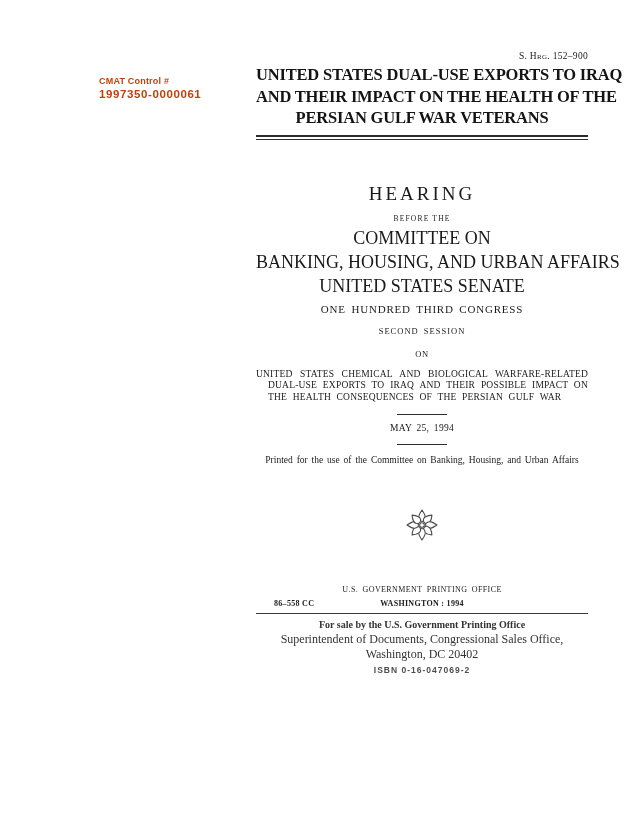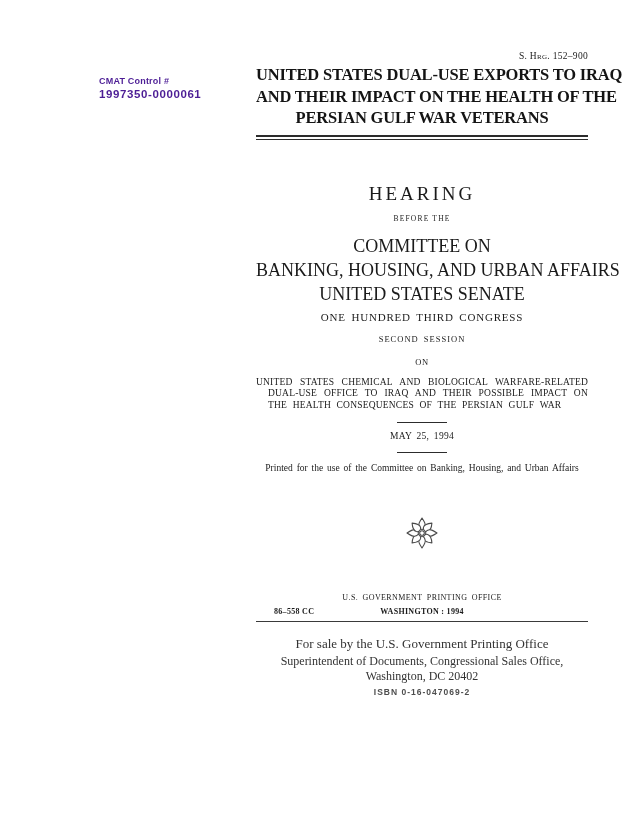--- a/index.html
+++ b/index.html
@@ -11,21 +11,21 @@
     position:relative;
     overflow:hidden;
     -webkit-font-smoothing:antialiased;
   }
   .sheet{position:absolute;inset:0;background:#fff;}
 
   
   .stamp{
     position:absolute;left:99px;top:76px;
     font-family:"Liberation Sans","DejaVu Sans",sans-serif;
-    color:#4c1d95;text-align:left;
+    color:#c2410c;text-align:left;
   }
   .stamp-line1{font-size:9px;font-weight:bold;letter-spacing:.2px;}
   .stamp-line2{font-size:11.5px;font-weight:bold;letter-spacing:.6px;margin-top:2px;}
 
   
   .col{
     position:absolute;left:256px;top:51px;width:332px;
     text-align:center;
   }
   .hrg{
@@ -36,39 +36,39 @@
     margin-top:3px;font-weight:bold;font-size:16.5px;line-height:21.5px;
     letter-spacing:-0.2px;color:#141414;
   }
   .title div{white-space:nowrap;}
   .dbl-rule{
     margin-top:6px;height:2px;
     border-top:2.5px solid #2c2c2c;border-bottom:1px solid #2c2c2c;
   }
   .hearing{margin-top:43px;font-size:19px;letter-spacing:3px;color:#1a1a1a;}
   .before{margin-top:9px;font-size:7.5px;letter-spacing:1.2px;color:#222;}
-  .committee{margin-top:11px;font-size:18px;line-height:24px;color:#1a1a1a;}
+  .committee{margin-top:3px;font-size:18px;line-height:24px;color:#1a1a1a;}
   .committee div{white-space:nowrap;}
   .congress{margin-top:5px;font-size:11px;letter-spacing:.8px;word-spacing:2px;}
   .session{margin-top:11px;font-size:8.5px;letter-spacing:1px;word-spacing:2px;}
   .on-word{margin-top:13px;font-size:8.5px;letter-spacing:.5px;}
   .subject{
     margin-top:10px;text-align:justify;font-size:9.5px;line-height:11.5px;
     word-spacing:3px;letter-spacing:.2px;
     padding-left:12px;text-indent:-12px;color:#1b1b1b;
   }
   .short-rule{width:50px;border-top:1.2px solid #2c2c2c;margin:11px auto 0;}
   .date{margin-top:8px;font-size:9.5px;word-spacing:2px;letter-spacing:.3px;}
   .printed{margin-top:10px;font-size:9.5px;word-spacing:1.5px;}
   .ornament-wrap{margin-top:43px;height:34px;}
   .imprint-office{margin-top:43px;font-size:8px;letter-spacing:.4px;word-spacing:2px;}
   .gpo-row{position:relative;margin-top:5px;font-size:8px;letter-spacing:.3px;font-weight:bold;}
   .gpo-number{position:absolute;left:18px;top:0;}
   .imprint-rule{margin-top:5px;border-top:1.5px solid #3a3a3a;}
-  .sale1{margin-top:14px;font-size:13px;color:#333;}
+  .sale1{margin-top:5px;font-size:10px;color:#333;font-weight:bold;}
   .sale2{margin-top:2px;font-size:12px;color:#333;}
   .isbn{
     margin-top:3px;font-size:8.5px;letter-spacing:1px;
     font-family:"Liberation Sans","DejaVu Sans",sans-serif;
     font-weight:bold;color:#4d4d4d;
   }
   .rosette{display:inline-block;}
 </style>
 </head>
 <body>
@@ -98,21 +98,21 @@
     <div class="committee">
       <div>COMMITTEE ON</div>
       <div>BANKING, HOUSING, AND URBAN AFFAIRS</div>
       <div>UNITED STATES SENATE</div>
     </div>
 
     <div class="congress">ONE HUNDRED THIRD CONGRESS</div>
     <div class="session">SECOND SESSION</div>
     <div class="on-word">ON</div>
 
-    <div class="subject">UNITED STATES CHEMICAL AND BIOLOGICAL WARFARE-RELATED DUAL-USE OFFICE TO IRAQ AND THEIR POSSIBLE IMPACT ON THE HEALTH CONSEQUENCES OF THE PERSIAN GULF WAR</div>
+    <div class="subject">UNITED STATES CHEMICAL AND BIOLOGICAL WARFARE-RELATED DUAL-USE EXPORTS TO IRAQ AND THEIR POSSIBLE IMPACT ON THE HEALTH CONSEQUENCES OF THE PERSIAN GULF WAR</div>
 
     <div class="short-rule"></div>
     <div class="date">MAY 25, 1994</div>
     <div class="short-rule"></div>
 
     <div class="printed">Printed for the use of the Committee on Banking, Housing, and Urban Affairs</div>
 
     <div class="ornament-wrap">
       <svg class="rosette" width="34" height="34" viewBox="-17 -17 34 34" aria-hidden="true">
         <g fill="#ffffff" stroke="#4a4a4a" stroke-width="1.1" stroke-linejoin="round">

